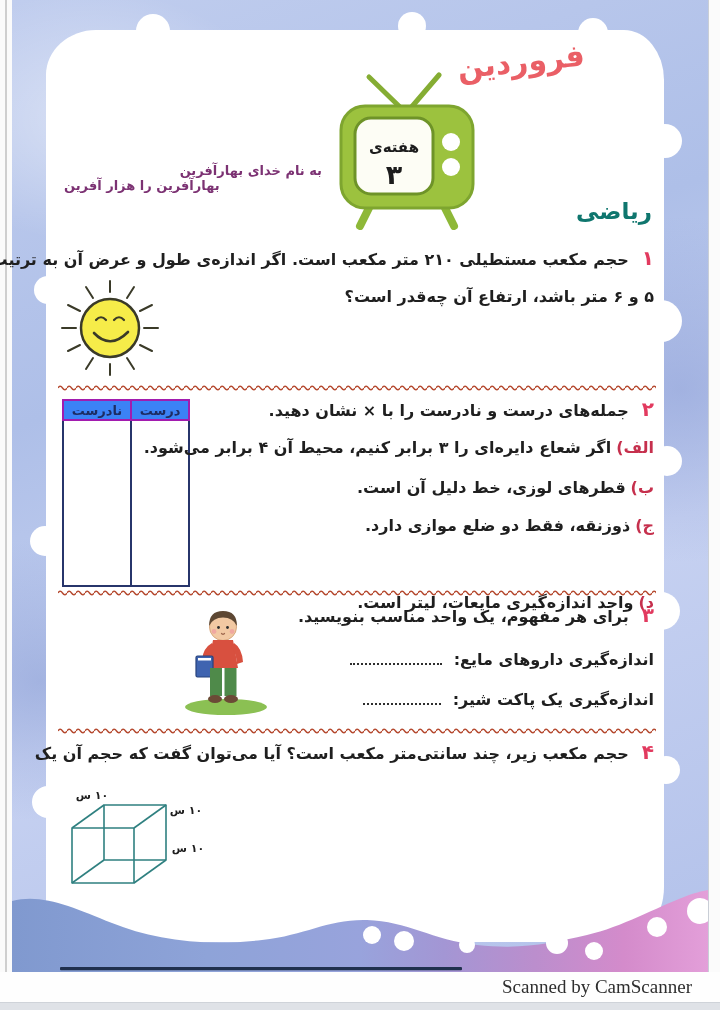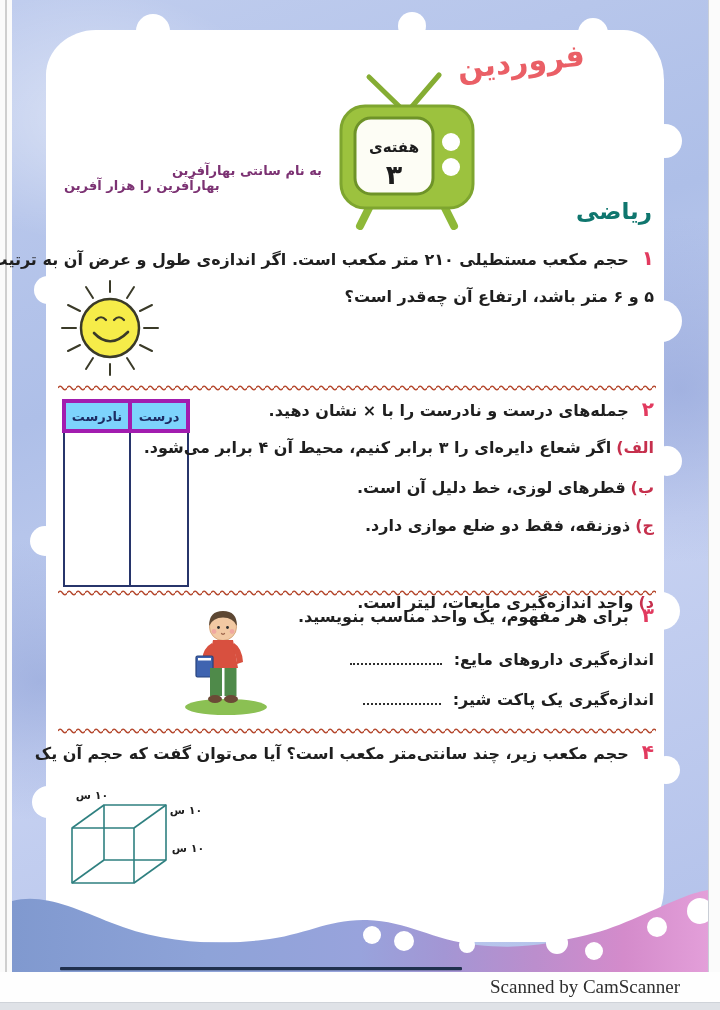--- a/index.html
+++ b/index.html
@@ -56,33 +56,33 @@
   .q4-l1 { top:709px; } .q4-l2 { top:748px; right:52px; }
 
   .dots { display:inline-block; height:5px; border-bottom:2.5px dotted #2e2e2e; margin-right:6px; }
   .dots.w1 { width:92px; } .dots.w2 { width:78px; }
 
   .divider { position:absolute; left:12px; right:8px; height:8px; }
   .dv1 { top:353px; } .dv2 { top:558px; } .dv3 { top:696px; }
 
   .tf-table { position:absolute; left:16px; top:369px; width:128px; height:188px;
               border-collapse:collapse; direction:rtl; background:#fff; }
-  .tf-table th { background:#7dd3fc; color:#1d2c63; font-size:13px; font-weight:bold;
-                 height:30px; border:4px solid #a21caf; }
+  .tf-table th { background:#3b82f6; color:#1d2c63; font-size:13px; font-weight:bold;
+                 height:20px; border:2px solid #a21caf; }
   .tf-table td { border:2px solid #27356b; }
   .tf-table th:first-child { width:58px; }
 
   .sun  { position:absolute; left:6px;  top:248px; }
   .boy  { position:absolute; left:137px; top:570px; }
   .cube { position:absolute; left:10px; top:758px; }
 
   .bottom-strip { position:absolute; left:0; bottom:0; width:696px; height:88px; }
 
   .footer { position:absolute; left:0; top:972px; width:720px; height:30px; background:#fefefe;
-            display:flex; align-items:center; justify-content:flex-end; padding-right:40px;
+            display:flex; align-items:center; justify-content:flex-end; padding-right:28px;
             direction:ltr; font-family:"Liberation Serif", serif; font-size:19px; color:#2e2e2e; }
   .bottom-gray { position:absolute; left:0; top:1002px; width:720px; height:8px;
                  background:#dfe2e7; border-top:1px solid #cfd3d9; }
 </style>
 </head>
 <body>
 
 <div class="scan">
   <div class="edge-left"></div>
   <div class="edge-right"></div>
@@ -114,21 +114,21 @@
         <line x1="110" y1="136" x2="119" y2="154" stroke="#8eb838" stroke-width="8" stroke-linecap="round"></line>
         <rect x="6" y="34" width="132" height="102" rx="24" fill="#9cc23e" stroke="#7ea52f" stroke-width="3"></rect>
         <rect x="20" y="46" width="78" height="76" rx="16" fill="#fdfdf5" stroke="#6e9328" stroke-width="3"></rect>
         <circle cx="116" cy="70" r="9" fill="#fff"></circle>
         <circle cx="116" cy="95" r="9" fill="#fff"></circle>
         <text x="59" y="80" text-anchor="middle" font-size="15" font-weight="bold" fill="#1c1c1c">هفته‌ی</text>
         <text x="59" y="112" text-anchor="middle" font-size="27" font-weight="bold" fill="#1c1c1c">۳</text>
       </svg>
 
       <div class="bismillah">
-        <div class="l1">به نام سانتی بهارآفرین</div>
+        <div class="l1">به نام خدای بهارآفرین</div>
         <div class="l2">بهارآفرین را هزار آفرین</div>
       </div>
 
       <div class="subject">ریاضی</div>
 
       <div class="q-row q1-l1">
         <span class="q-num">۱</span><span>حجم مکعب مستطیلی ۲۱۰ متر مکعب است. اگر اندازه‌ی طول و عرض آن به ترتیب</span>
       </div>
       <div class="q-row q1-l2">۵ و ۶ متر باشد، ارتفاع آن چه‌قدر است؟</div>
 

